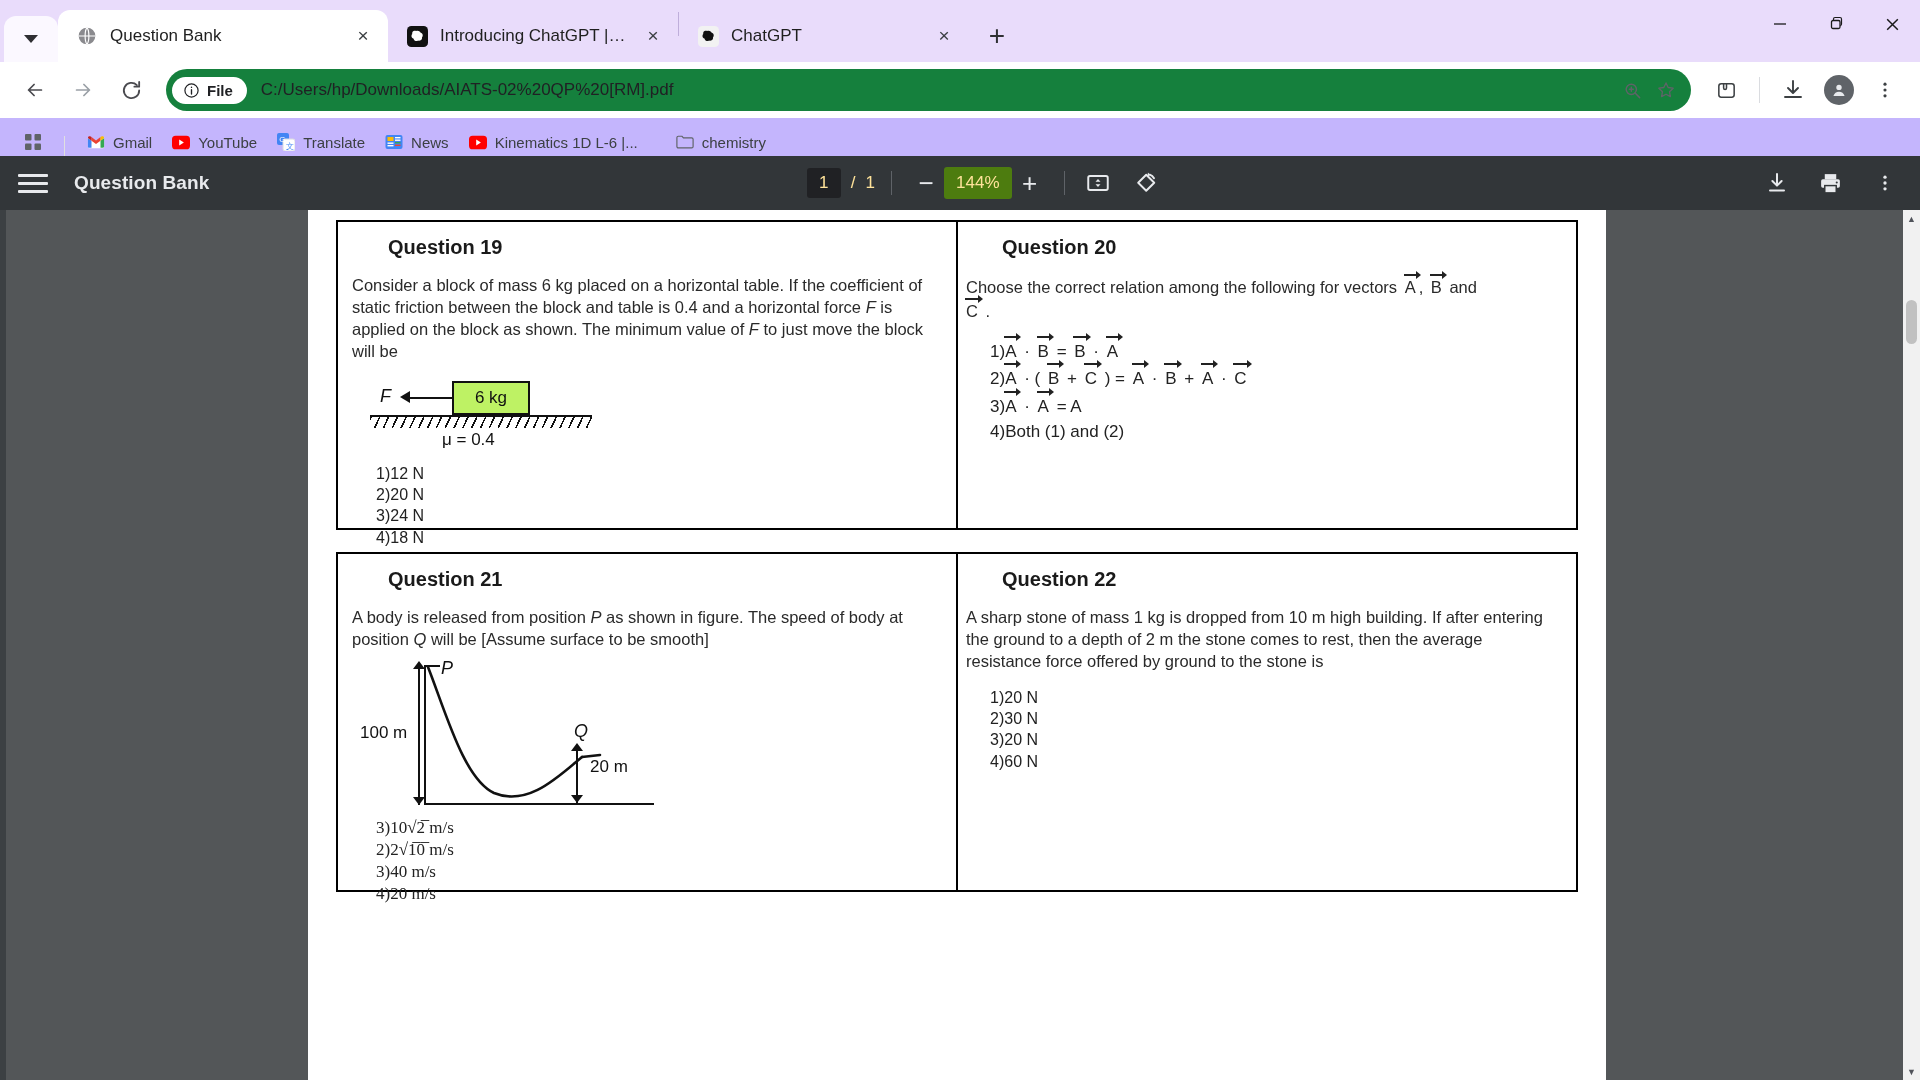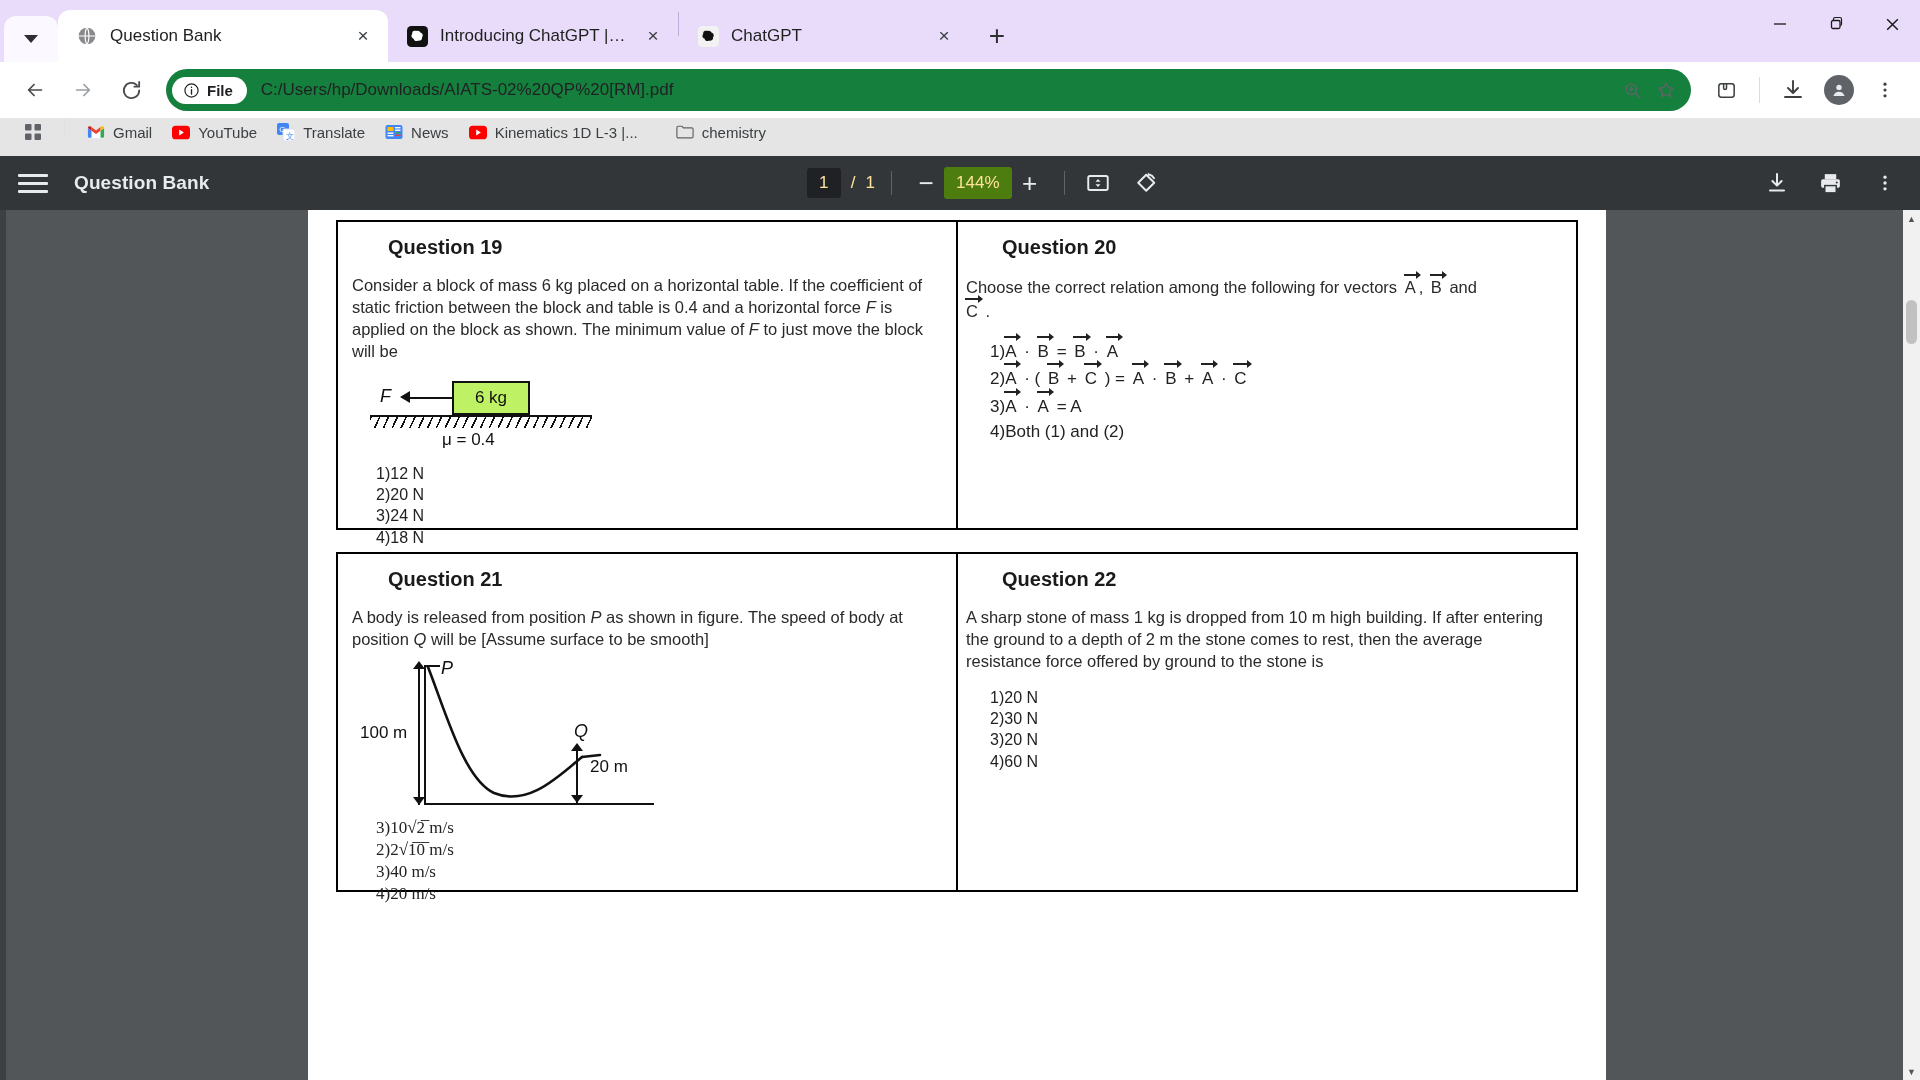--- a/index.html
+++ b/index.html
@@ -67,21 +67,21 @@
   }
   .url-text { font-size: 17px; color: #202124; margin-left: 14px; white-space: nowrap; overflow:hidden; text-overflow: ellipsis; flex:1;}
   .omni-icon { width: 34px; height: 34px; display:flex; align-items:center; justify-content:center; color:#5f6368; flex:0 0 34px;}
   .tb-right { display:flex; align-items:center; gap: 4px; }
   .tb-icon { width: 42px; height: 42px; border-radius: 50%; display:flex; align-items:center; justify-content:center; color:#3c4043; }
   .vdiv { width:1px; height:26px; background:#dadce0; margin: 0 8px; }
   .avatar { width: 30px; height: 30px; border-radius: 50%; background:#5f6368; display:flex; align-items:center; justify-content:center;}
 
   
   .bookmarks {
-    height: 38px; background: #e5e5e5; display: flex; align-items: flex-start;
+    height: 38px; background: #c4b5fd; display: flex; align-items: flex-end;
     padding: 0 16px; gap: 4px;
   }
   .bm { display:flex; align-items:center; gap: 8px; padding: 5px 8px; border-radius: 6px; font-size: 15px; color: #3c4043; white-space: nowrap;}
   .bm-ico { width: 18px; height: 18px; flex: 0 0 18px; display:flex; align-items:center; justify-content:center; }
   .bm-sep { width:1px; height: 20px; background:#e0e0e0; margin: 0 10px; }
 
   
   .pdfbar {
     height: 54px; background: #323639; display: flex; align-items: center;
     padding: 0 18px; color: #e8eaed;
@@ -382,21 +382,21 @@
     <span>News</span>
   </div>
 
   <div class="bm">
     <span class="bm-ico">
       <svg width="20" height="15" viewBox="0 0 20 15">
           <rect width="20" height="15" rx="4" fill="#ff0000"></rect>
           <path d="M8 4.3l5.2 3.2L8 10.7z" fill="#fff"></path>
         </svg>
     </span>
-    <span>Kinematics 1D L-3 |...</span>
+    <span>Kinematics 1D L-6 |...</span>
   </div>
 
   <div class="bm" style="margin-left:18px;">
     <span class="bm-ico">
       <svg width="20" height="16" viewBox="0 0 20 16">
           <path d="M1 3.2A1.6 1.6 0 0 1 2.6 1.6h4.1l1.6 1.8h9.1A1.6 1.6 0 0 1 19 5v8a1.6 1.6 0 0 1-1.6 1.6H2.6A1.6 1.6 0 0 1 1 13z" fill="none" stroke="#5f6368" stroke-width="1.3"></path>
         </svg>
     </span>
     <span>chemistry</span>
   </div>

